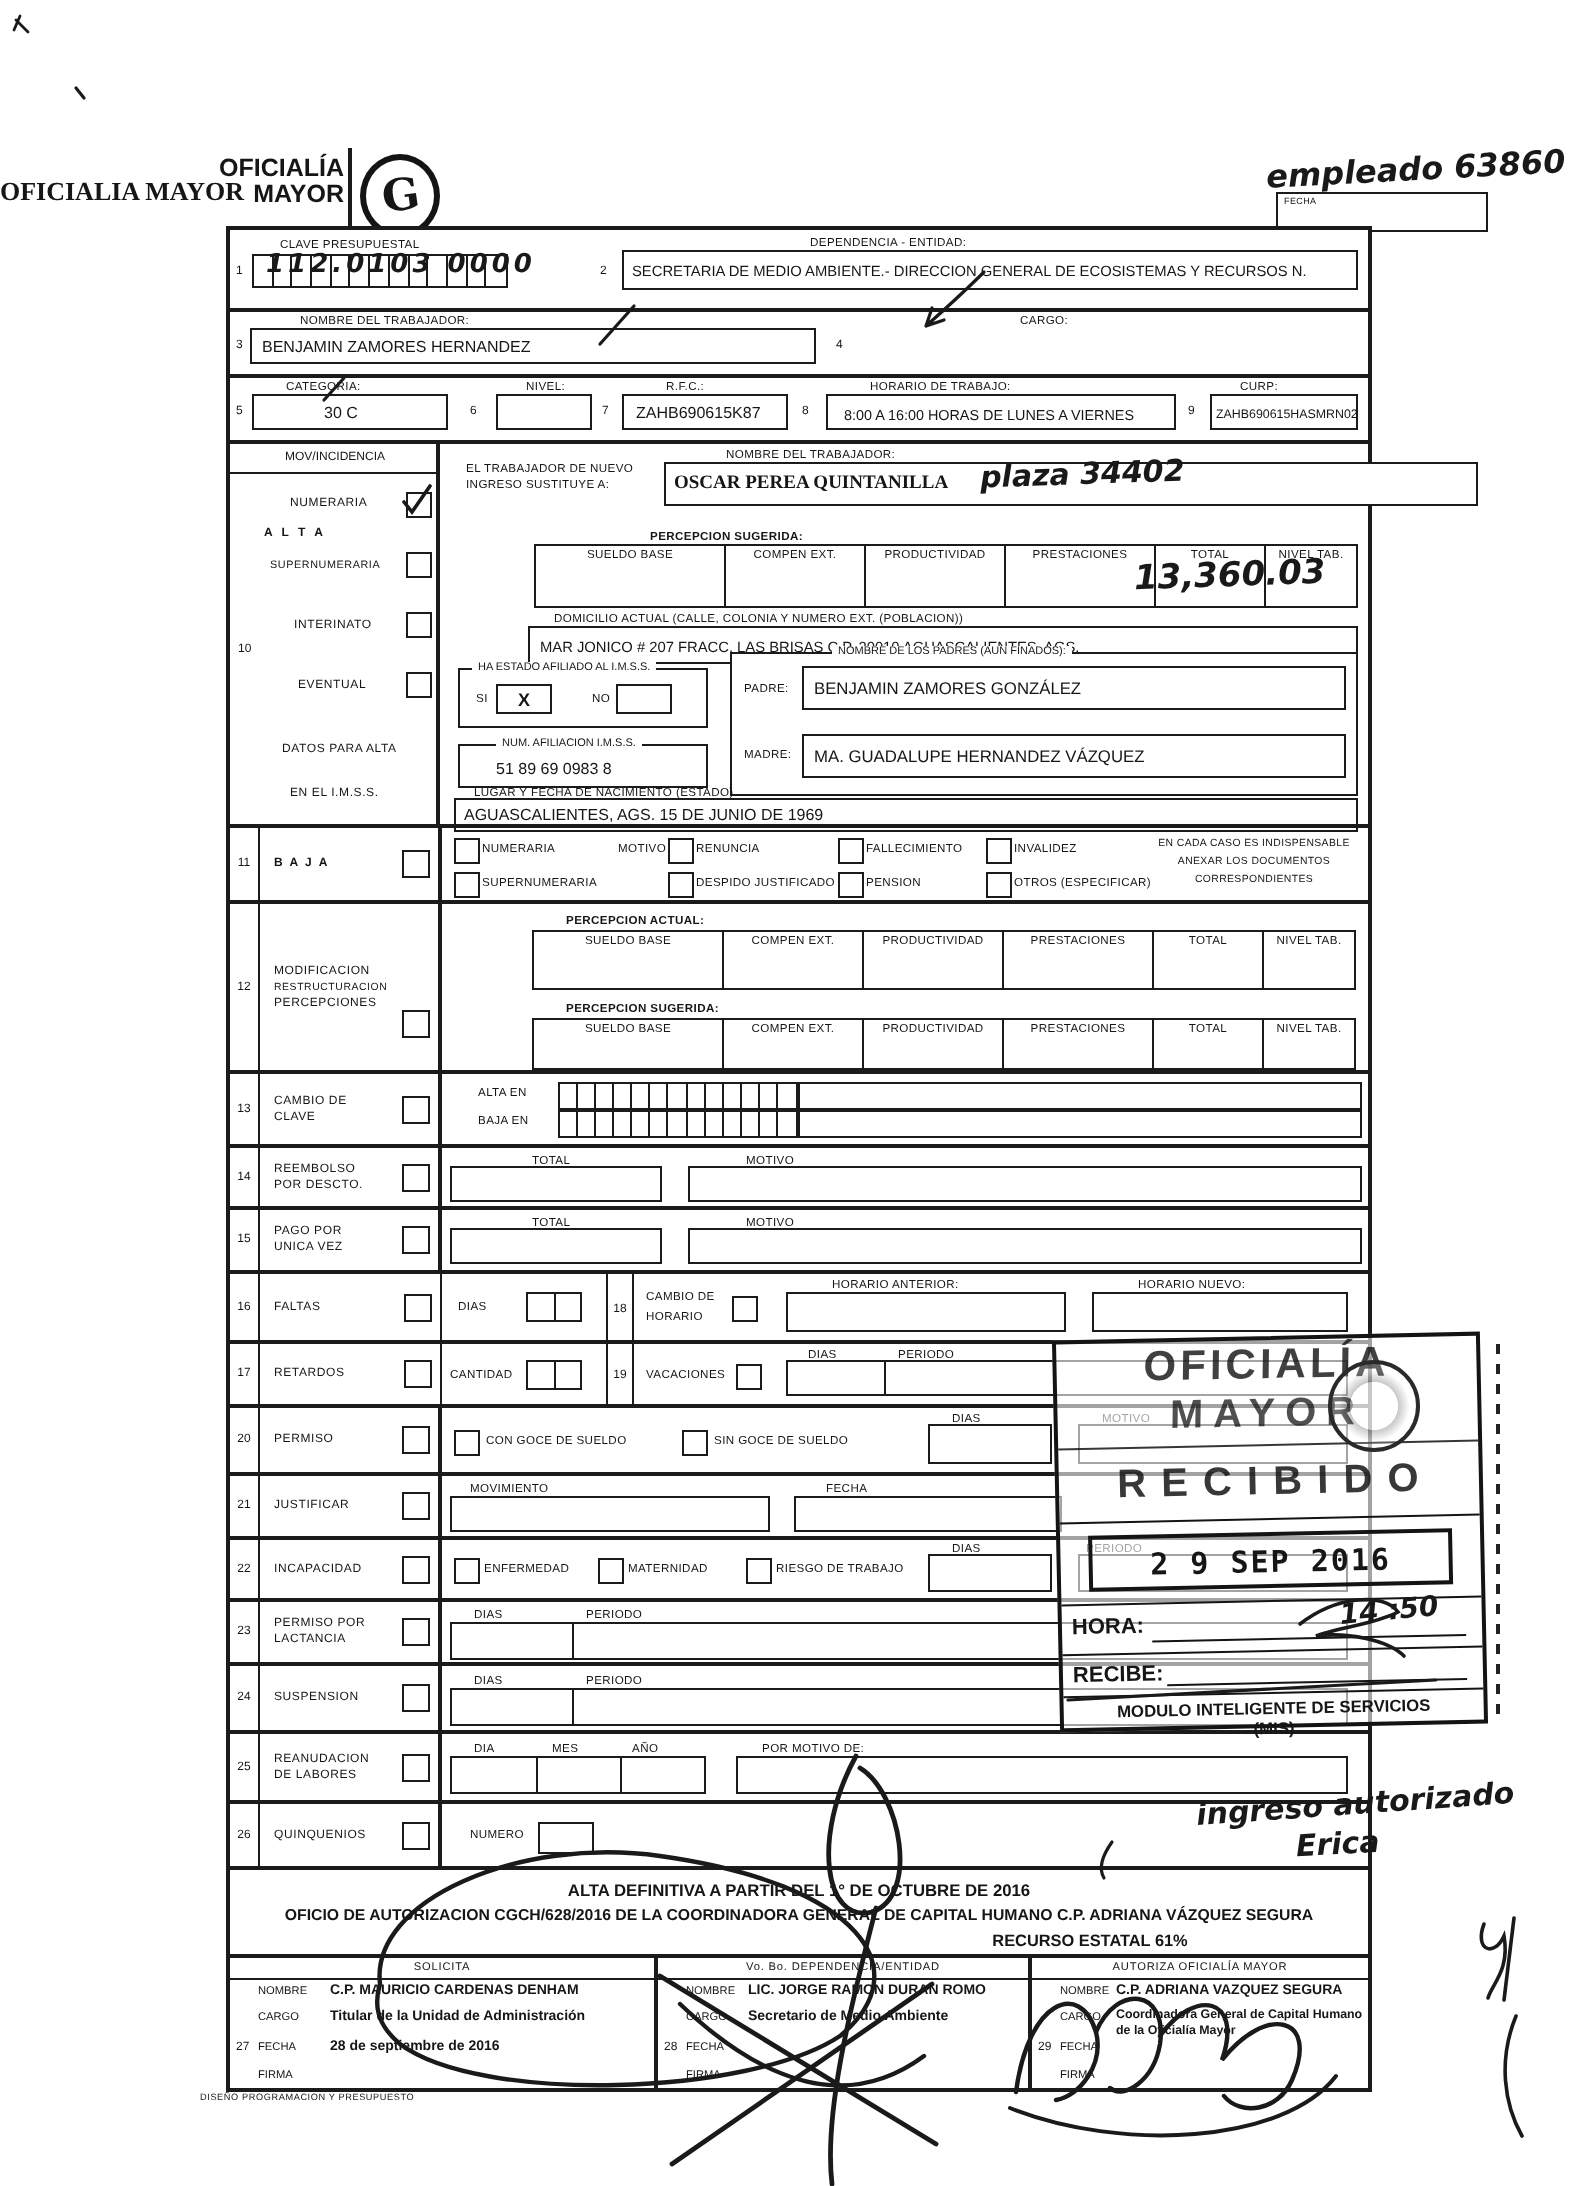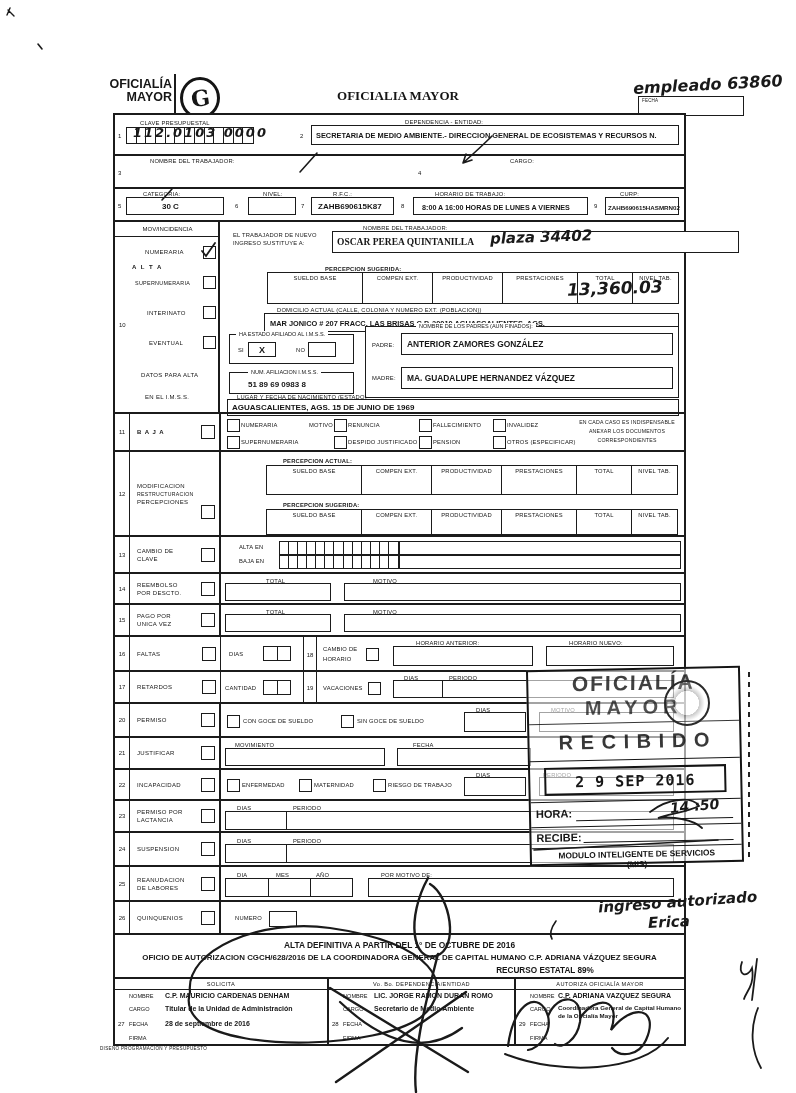--- a/index.html
+++ b/index.html
@@ -9,21 +9,21 @@
   .ser{font-family:"Liberation Serif",serif;font-weight:bold}
   .form{position:absolute;left:113px;top:113px;width:569px;height:929px;border:2px solid #1b1b1b;background:#fff}
   .row{position:absolute;left:0;width:569px;border-top:2px solid #1b1b1b;display:flex;box-sizing:border-box}
   .gut{width:14px;border-right:1px solid #1b1b1b;display:flex;align-items:center;justify-content:center;flex:none}
   .side{width:91px;border-right:2px solid #1b1b1b;position:relative;flex:none;display:flex;flex-direction:column;
         align-items:flex-start;justify-content:center;padding-left:7px;gap:2px;box-sizing:border-box}
   .cont{position:relative;flex:1}
   .num{font-size:6px}
   .lbl{font-size:5.8px;white-space:nowrap;letter-spacing:.2px}
   .slbl{font-size:6px;letter-spacing:.3px;white-space:nowrap}
-  .val{font-weight:bold;font-size:8px;white-space:nowrap}
+  .val{font-weight:normal;font-size:8px;white-space:nowrap}
   .cb{position:absolute;right:4px;top:50%;transform:translateY(-50%);width:12px;height:12px;border:1.5px solid #1b1b1b;background:#fff}
   .cbi{display:inline-block;width:11px;height:11px;border:1.5px solid #1b1b1b;background:#fff;flex:none;vertical-align:middle}
   .fld{position:absolute;border:1.6px solid #1b1b1b;background:#fff;box-sizing:border-box}
   .tag{position:absolute;top:-4px;left:6px;background:#fff;padding:0 3px;font-size:5.5px;white-space:nowrap}
   .hw{font-family:"DejaVu Sans",sans-serif;font-style:italic;font-weight:700;color:#191919;white-space:nowrap}
   .perc{position:absolute;border:1.6px solid #1b1b1b;display:flex;box-sizing:border-box;background:#fff}
   .perc>div{border-right:1.2px solid #1b1b1b;position:relative;box-sizing:border-box}
   .perc>div:last-child{border-right:none}
   .perc .lbl{position:absolute;top:2px;left:50%;transform:translateX(-50%)}
   .cells13{position:absolute;border:1.6px solid #1b1b1b;display:grid;grid-template-columns:repeat(13,1fr);box-sizing:border-box;background:#fff}
@@ -47,21 +47,21 @@
   <div class="abs" style="left:108px;top:78px;width:64px;text-align:right;line-height:13px">
     <span style="font-size:12.5px;font-weight:bold;display:block">OFICIALÍA</span>
     <span style="font-size:12.5px;font-weight:bold;display:block">MAYOR</span>
   </div>
   <div class="abs" style="left:174px;top:74px;width:1.5px;height:42px;background:#1b1b1b"></div>
   <div class="abs" style="left:180px;top:77px;width:34px;height:36px;border:3px solid #141414;border-radius:50%;
        display:flex;align-items:center;justify-content:center;overflow:hidden">
     <span style="font-weight:bold;font-size:22px;font-family:'DejaVu Serif',serif;transform:rotate(-8deg)">G</span>
   </div>
 
-  <div class="abs ser" style="left:0;top:88px;width:796px;text-align:center;font-size:13px">OFICIALIA MAYOR</div>
+  <div class="abs ser" style="left:0;top:88px;width:796px;font-size:13px">OFICIALIA MAYOR</div>
 
   <div class="abs hw" style="left:633px;top:75px;font-size:16px;transform:rotate(-3deg)">empleado 63860</div>
   <div class="abs" style="left:638px;top:96px;width:104px;height:18px;border:1.6px solid #1b1b1b;background:#fff">
     <span class="lbl" style="position:absolute;left:3px;top:1px;font-size:4.5px">FECHA</span>
   </div>
 
   <div class="form">
 
     <div class="row" style="top:0;height:39px;border-top:none">
       <div class="cont">
@@ -88,20 +88,23 @@
         <div class="fld" style="left:196px;top:10px;width:368px;height:20px">
           <span class="val" style="position:absolute;left:4px;top:5px;font-size:7.4px">SECRETARIA DE MEDIO AMBIENTE.- DIRECCION GENERAL DE ECOSISTEMAS Y RECURSOS N.</span>
         </div>
       </div>
     </div>
 
     <div class="row" style="top:39px;height:33px">
       <div class="cont">
         <span class="num abs" style="left:3px;top:14px">3</span>
         <span class="lbl abs" style="left:35px;top:2px">NOMBRE DEL TRABAJADOR:</span>
+        <div class="fld" style="left:10px;top:8px;width:283px;height:18px">
+          <span class="val" style="position:absolute;left:5px;top:4px">BENJAMIN ZAMORES HERNANDEZ</span>
+        </div>
         <span class="num abs" style="left:303px;top:14px">4</span>
         <span class="lbl abs" style="left:395px;top:2px">CARGO:</span>
       </div>
     </div>
 
     <div class="row" style="top:72px;height:19px">
       <div class="cont">
         <span class="num abs" style="left:3px;top:14px">5</span>
         <span class="lbl abs" style="left:28px;top:2px">CATEGORIA:</span>
         <div class="fld" style="left:11px;top:8px;width:98px;height:18px">
@@ -190,21 +193,21 @@
           <span class="lbl" style="position:absolute;left:8px;top:12px">SI</span>
           <span class="fld" style="left:18px;top:7px;width:28px;height:15px;text-align:center;font-weight:bold;font-size:9px;line-height:15px">X</span>
           <span class="lbl" style="position:absolute;left:66px;top:12px">NO</span>
           <span class="fld" style="left:78px;top:7px;width:28px;height:15px"></span>
         </div>
 
         <div class="fld" style="left:250px;top:104px;width:314px;height:72px">
           <span class="tag" style="left:50px">NOMBRE DE LOS PADRES (AUN FINADOS):</span>
           <span class="lbl" style="position:absolute;left:6px;top:15px">PADRE:</span>
           <span class="fld" style="left:35px;top:6px;width:272px;height:22px"></span>
-          <span class="val" style="position:absolute;left:41px;top:12px;font-size:8.4px">ANTERIOR ZAMORES GONZÁLEZ</span>
+          <span class="val" style="position:absolute;left:41px;top:12px;font-size:8.4px">BENJAMIN ZAMORES GONZÁLEZ</span>
           <span class="lbl" style="position:absolute;left:6px;top:48px">MADRE:</span>
           <span class="fld" style="left:35px;top:40px;width:272px;height:22px"></span>
           <span class="val" style="position:absolute;left:41px;top:46px;font-size:8.4px">MA. GUADALUPE HERNANDEZ VÁZQUEZ</span>
         </div>
 
         <div class="fld" style="left:114px;top:150px;width:125px;height:22px">
           <span class="tag" style="left:18px">NUM. AFILIACION I.M.S.S.</span>
           <span class="val" style="position:absolute;left:18px;top:7px">51 89 69 0983 8</span>
         </div>
 
@@ -564,21 +567,21 @@
       <div class="cont">
         <span class="lbl abs" style="left:14px;top:13px">NUMERO</span>
         <div class="fld" style="left:48px;top:9px;width:28px;height:16px"></div>
       </div>
     </div>
 
     <div class="row" style="top:818px;height:44px">
       <div class="cont">
         <div class="abs" style="left:0;top:5px;width:569px;text-align:center;font-weight:bold;font-size:8.4px">ALTA DEFINITIVA A PARTIR DEL 1° DE OCTUBRE DE 2016</div>
         <div class="abs" style="left:0;top:18px;width:569px;text-align:center;font-weight:bold;font-size:7.9px">OFICIO DE AUTORIZACION  CGCH/628/2016   DE LA COORDINADORA GENERAL DE CAPITAL HUMANO C.P. ADRIANA VÁZQUEZ SEGURA</div>
-        <div class="abs" style="left:300px;top:31px;width:260px;text-align:center;font-weight:bold;font-size:8.2px">RECURSO ESTATAL 89%</div>
+        <div class="abs" style="left:300px;top:31px;width:260px;text-align:center;font-weight:bold;font-size:8.2px">RECURSO ESTATAL 61%</div>
       </div>
     </div>
 
     <div class="scol" style="left:0;width:214px;border-top:2px solid #1b1b1b;border-right:2px solid #1b1b1b">
       <div class="shead">SOLICITA</div>
       <span class="num abs" style="left:3px;top:42px">27</span>
       <span class="srow" style="top:14px">NOMBRE</span>
       <span class="srow" style="top:27px">CARGO</span>
       <span class="srow" style="top:42px">FECHA</span>
       <span class="srow" style="top:56px">FIRMA</span>

